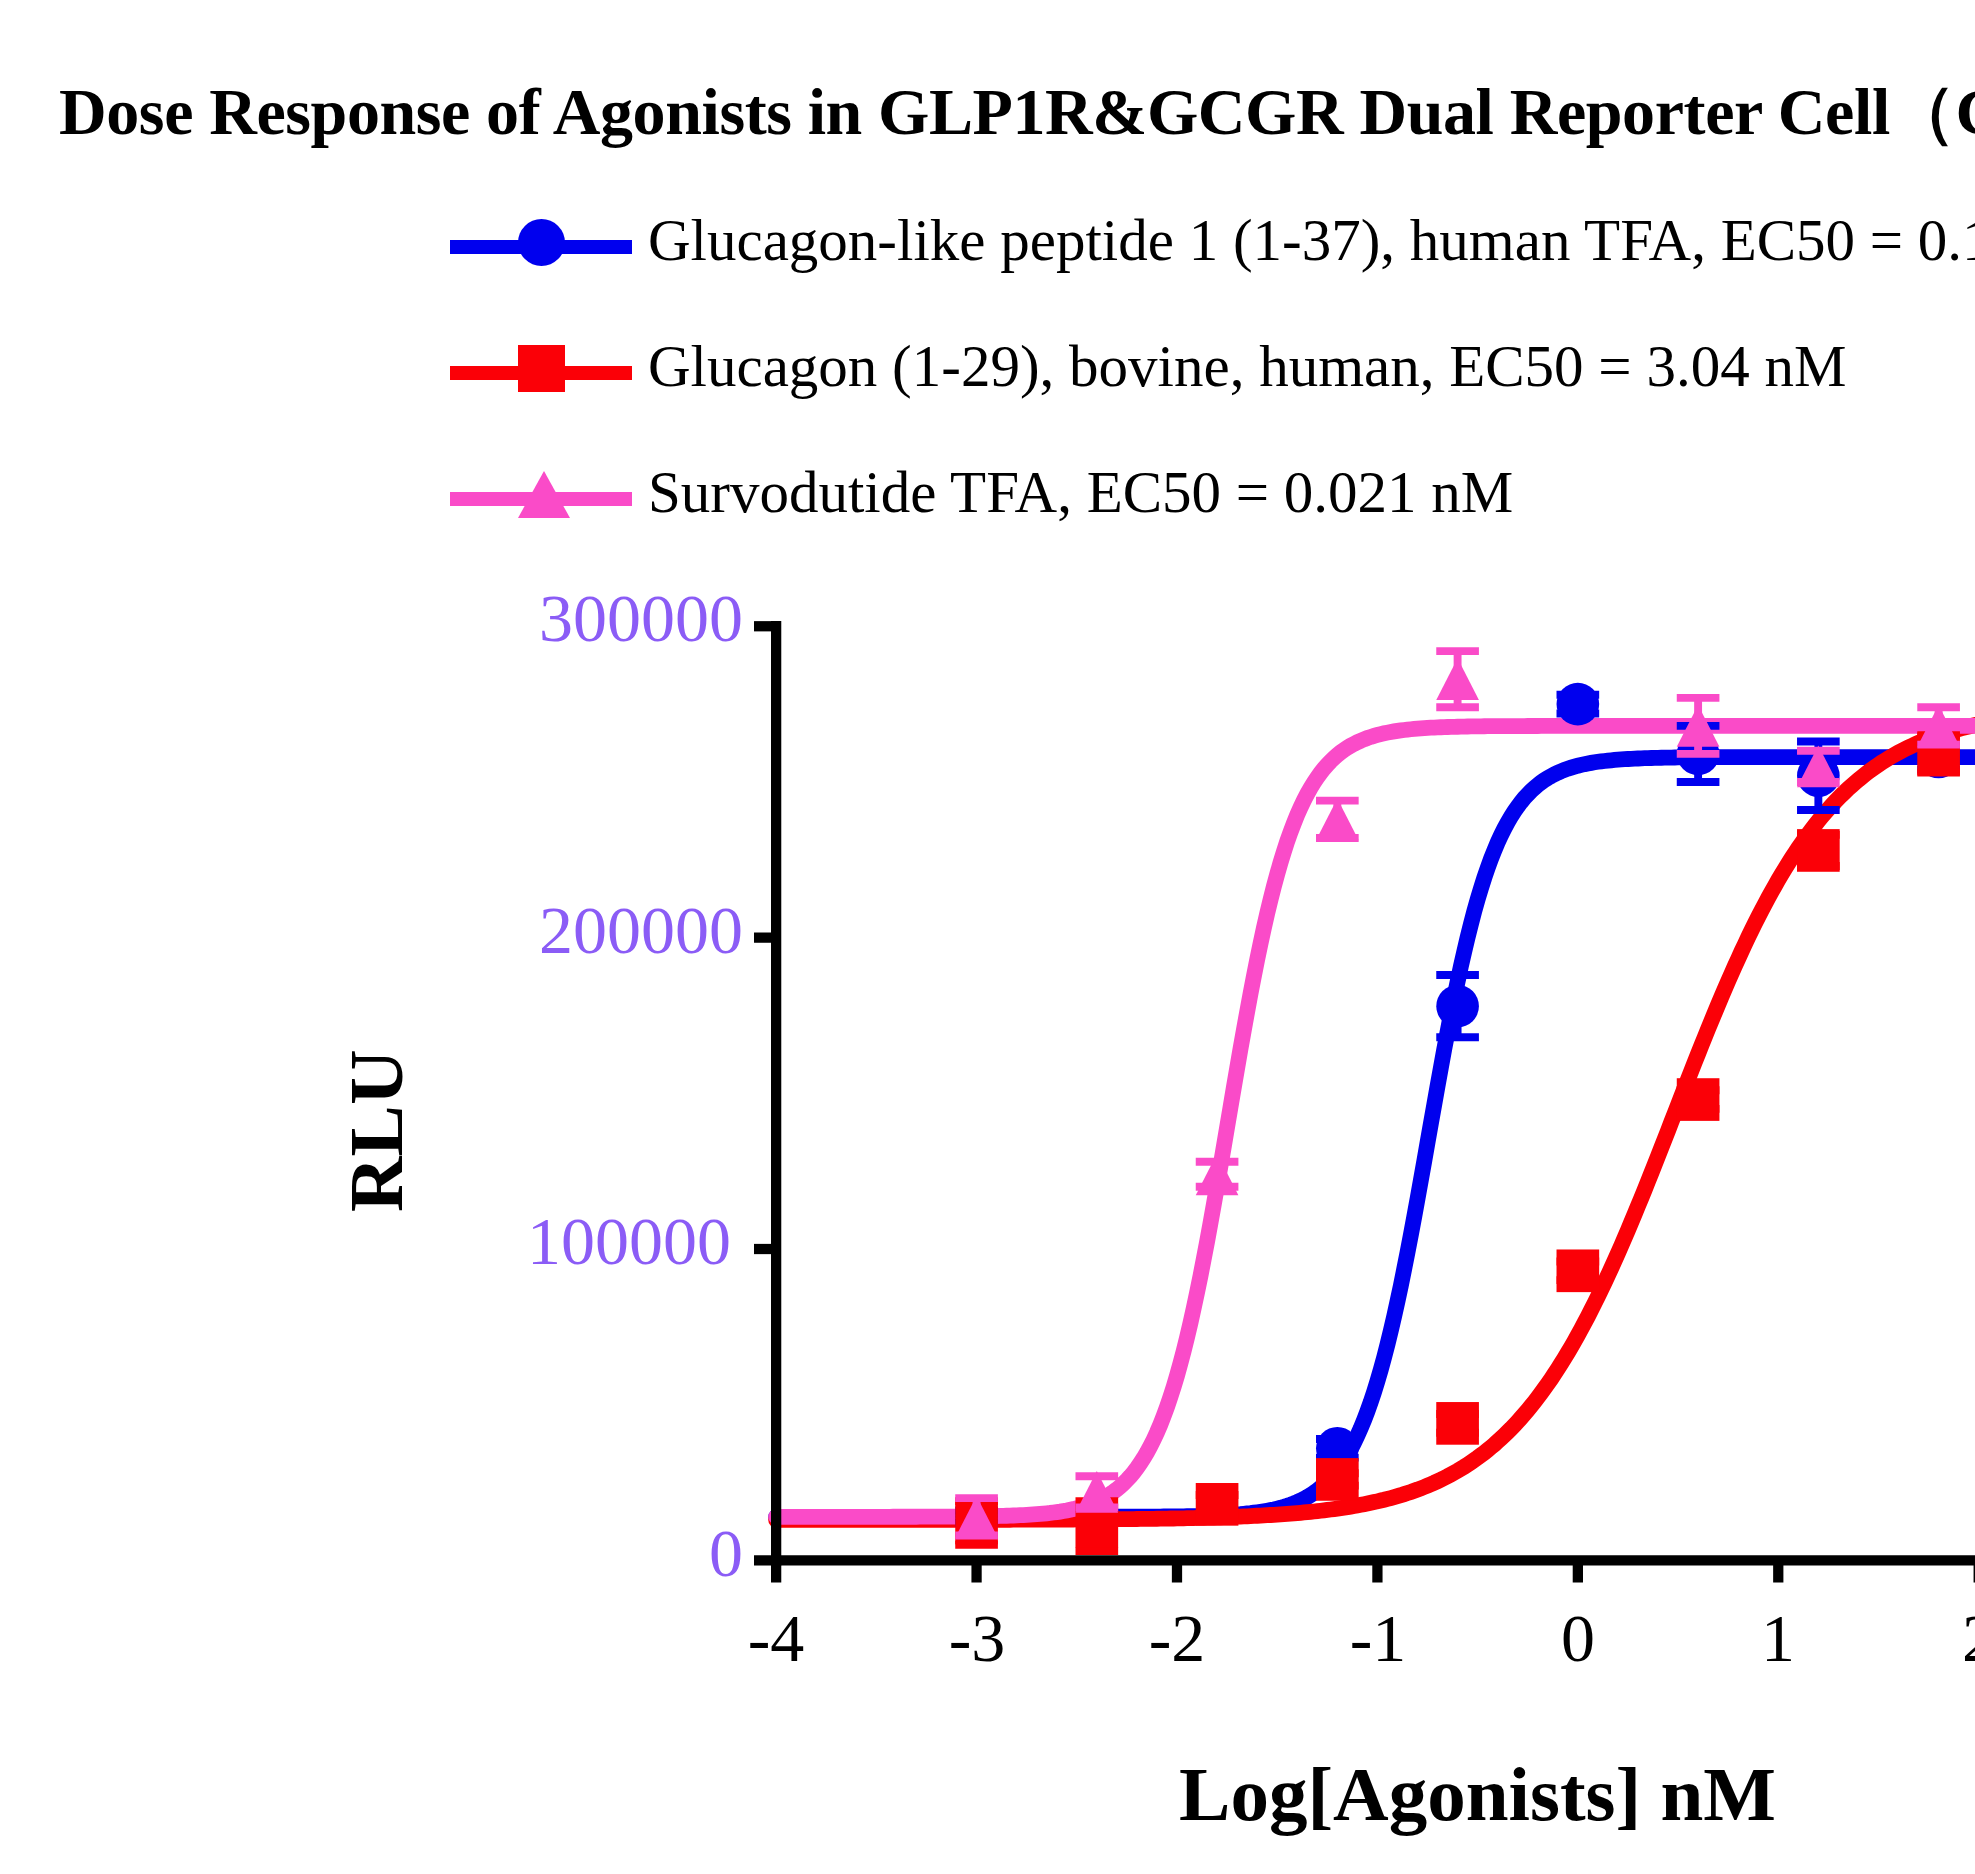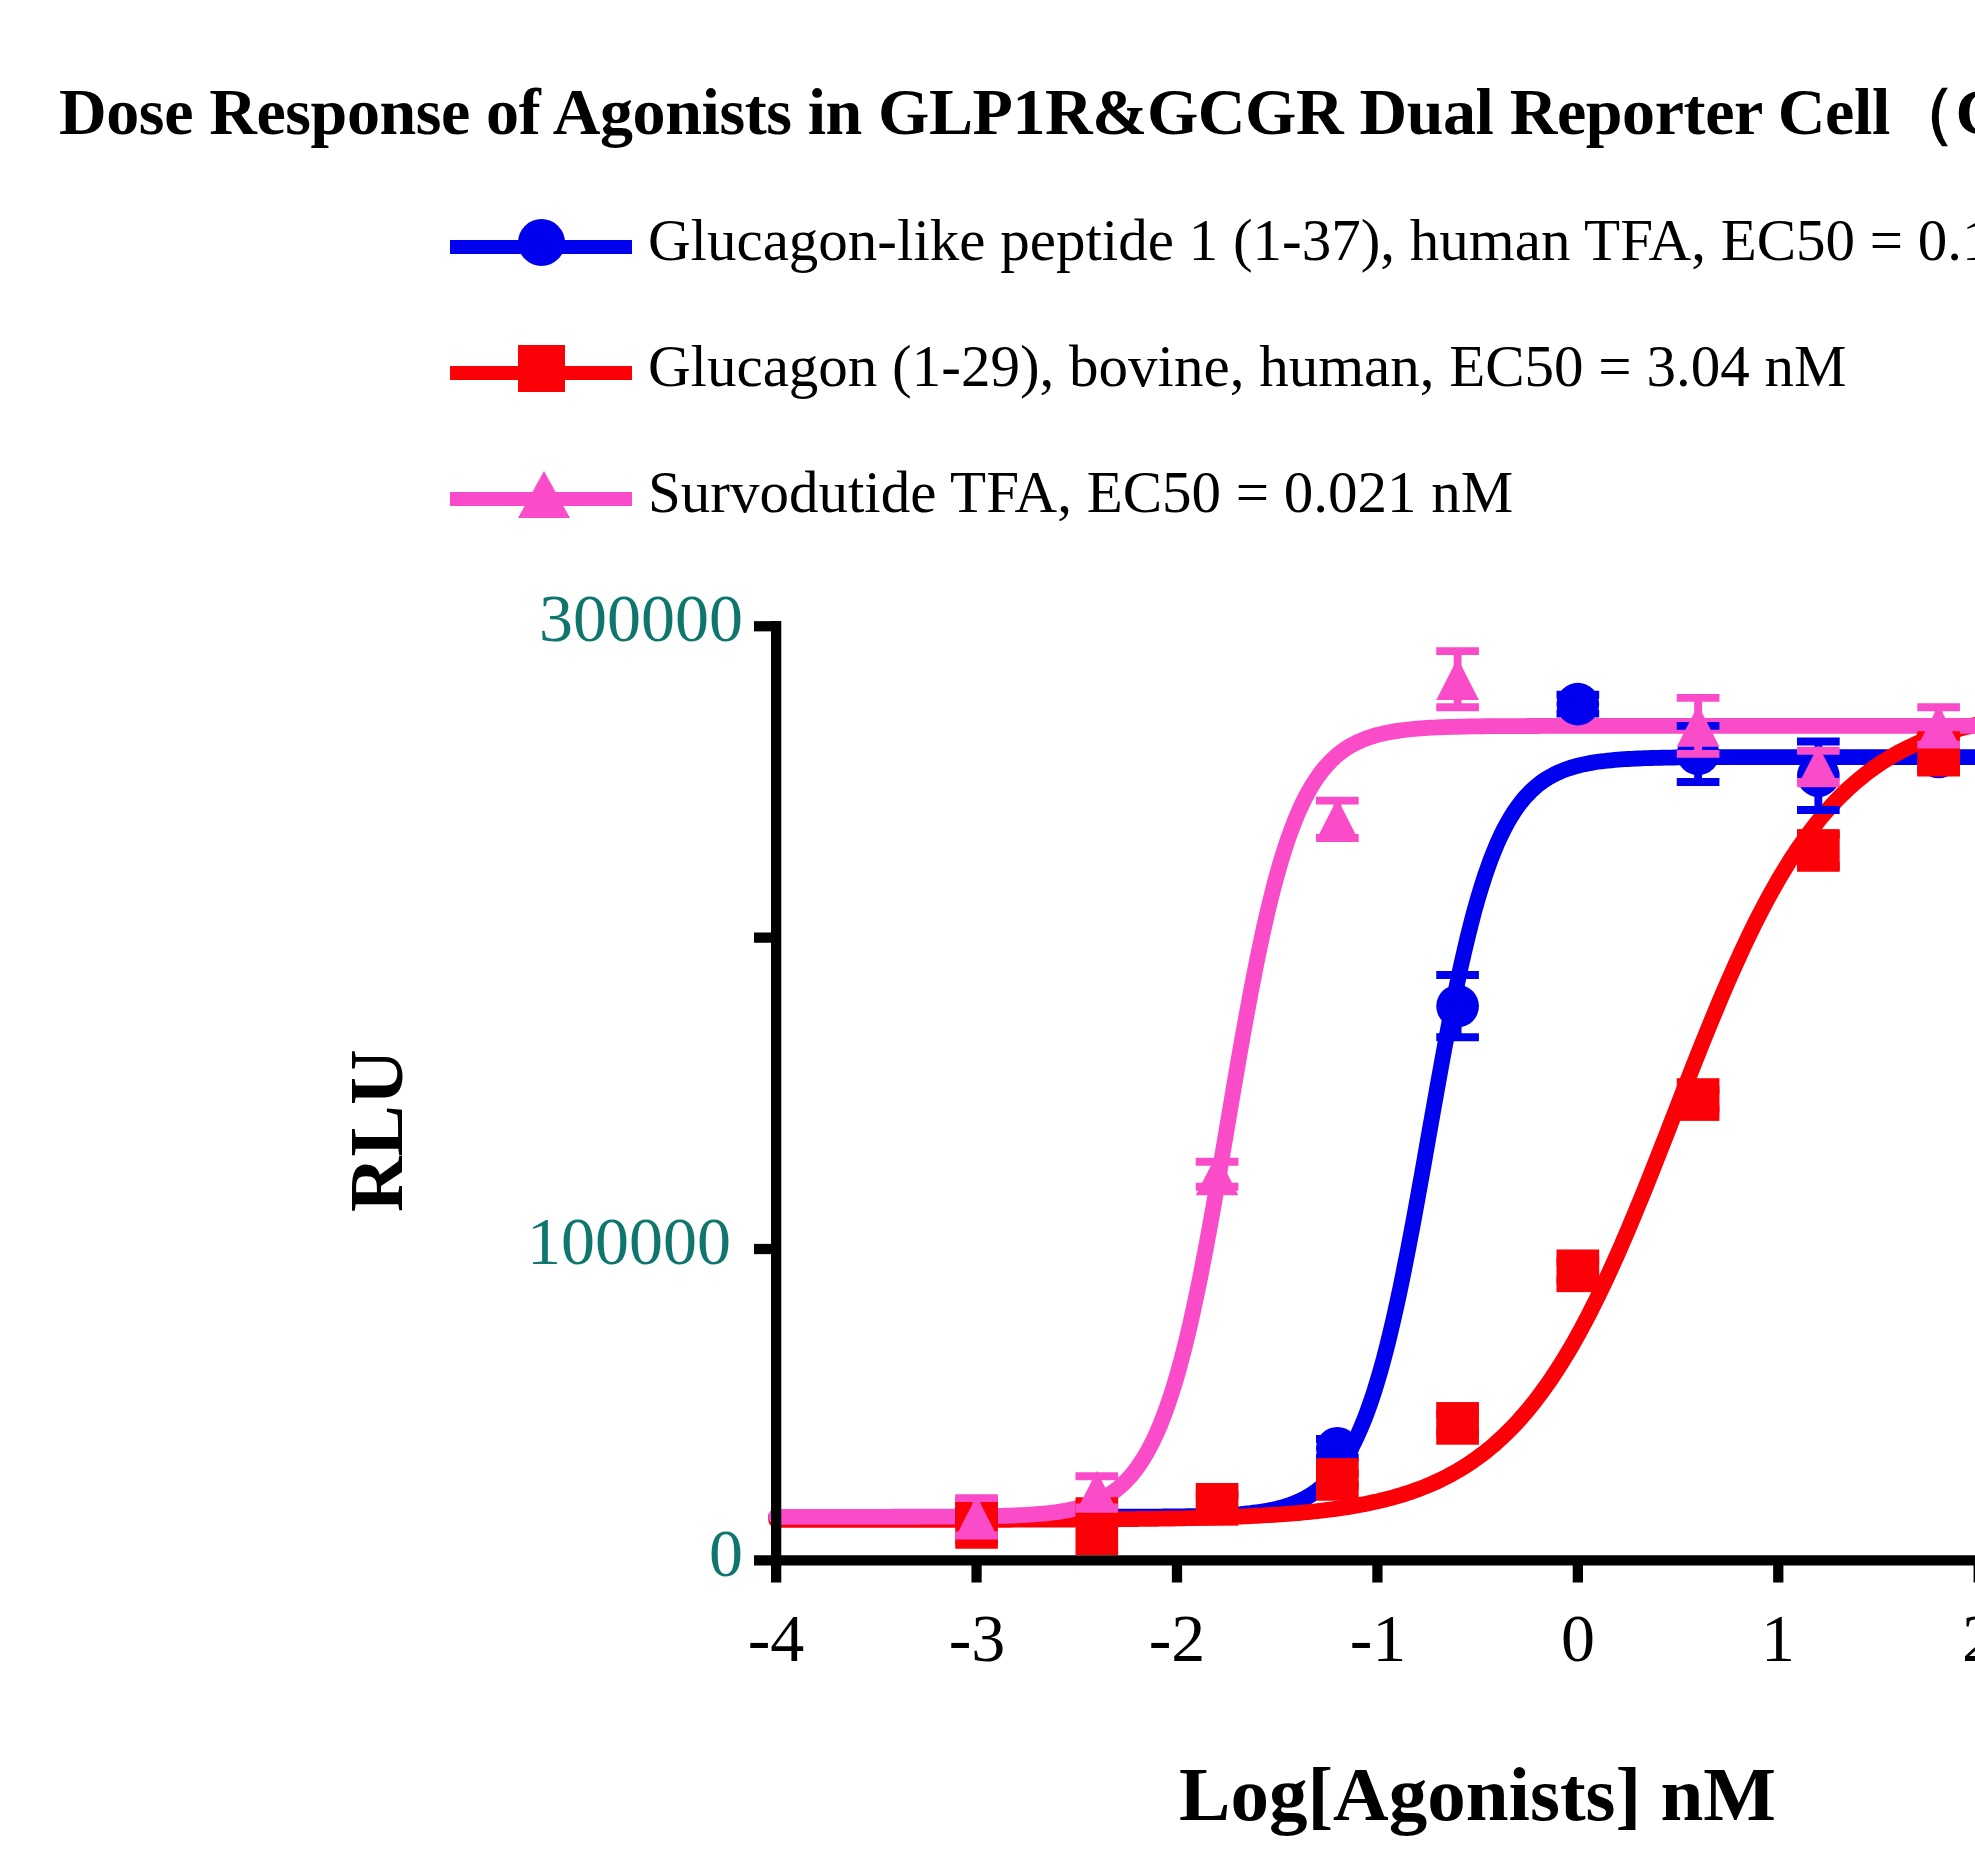--- a/index.html
+++ b/index.html
@@ -29,21 +29,21 @@
     position:absolute;left:198px;top:-5.5px;white-space:nowrap;
     font-family:"Liberation Serif",serif;font-size:59px;color:#000;
   }
 
   
   #plot{position:absolute;left:0;top:0;width:2960px;height:1875px;}
   #plot svg{position:absolute;left:0;top:0;}
 
   .ytick-label{
     position:absolute;text-align:right;white-space:nowrap;
-    font-family:"Liberation Serif",serif;font-size:68px;color:#0f766e;
+    font-family:"Liberation Serif",serif;font-size:68px;color:#8b5cf6;
   }
   .xtick-label{
     position:absolute;text-align:center;white-space:nowrap;
     font-family:"Liberation Serif",serif;font-size:68px;color:#000;
   }
   .axis-title-x{
     position:absolute;white-space:nowrap;text-align:center;
     font-family:"Liberation Serif",serif;font-weight:bold;font-size:77px;color:#000;
   }
   .axis-title-y{
@@ -224,20 +224,21 @@
         <line x1="2472.4285714285716" y1="3950" x2="2472.4285714285716" y2="4006" stroke="#000" stroke-width="26"></line>
         <line x1="2979.8571428571427" y1="3950" x2="2979.8571428571427" y2="4006" stroke="#000" stroke-width="26"></line>
         <line x1="3487.285714285714" y1="3950" x2="3487.285714285714" y2="4006" stroke="#000" stroke-width="26"></line>
         <line x1="3994.7142857142853" y1="3950" x2="3994.7142857142853" y2="4006" stroke="#000" stroke-width="26"></line>
         <line x1="4502.142857142857" y1="3950" x2="4502.142857142857" y2="4006" stroke="#000" stroke-width="26"></line>
         <line x1="5009.571428571428" y1="3950" x2="5009.571428571428" y2="4006" stroke="#000" stroke-width="26"></line>
         <line x1="5517" y1="3950" x2="5517" y2="4006" stroke="#000" stroke-width="26"></line>
       </svg>
       <div class="ytick-label" style="width: 435px; left: 308px; top: 1514px;">0</div>
       <div class="ytick-label" style="width: 435px; left: 296px; top: 1202px;">100000</div>
+      <div class="ytick-label" style="width: 435px; left: 308px; top: 891px;">200000</div>
       <div class="ytick-label" style="width: 435px; left: 308px; top: 579px;">300000</div>
       <div class="xtick-label" style="width: 174px; left: 689px; top: 1599px;">-4</div>
       <div class="xtick-label" style="width: 174px; left: 890px; top: 1599px;">-3</div>
       <div class="xtick-label" style="width: 174px; left: 1090px; top: 1599px;">-2</div>
       <div class="xtick-label" style="width: 174px; left: 1291px; top: 1599px;">-1</div>
       <div class="xtick-label" style="width: 174px; left: 1491px; top: 1599px;">0</div>
       <div class="xtick-label" style="width: 174px; left: 1691px; top: 1599px;">1</div>
       <div class="xtick-label" style="width: 174px; left: 1892px; top: 1599px;">2</div>
       <div class="axis-title-x" style="width: 1027px; left: 964px; top: 1750px;">Log[Agonists] nM</div>
       <div class="axis-title-y" style="left: 332px; top: 1212px;">RLU</div>

